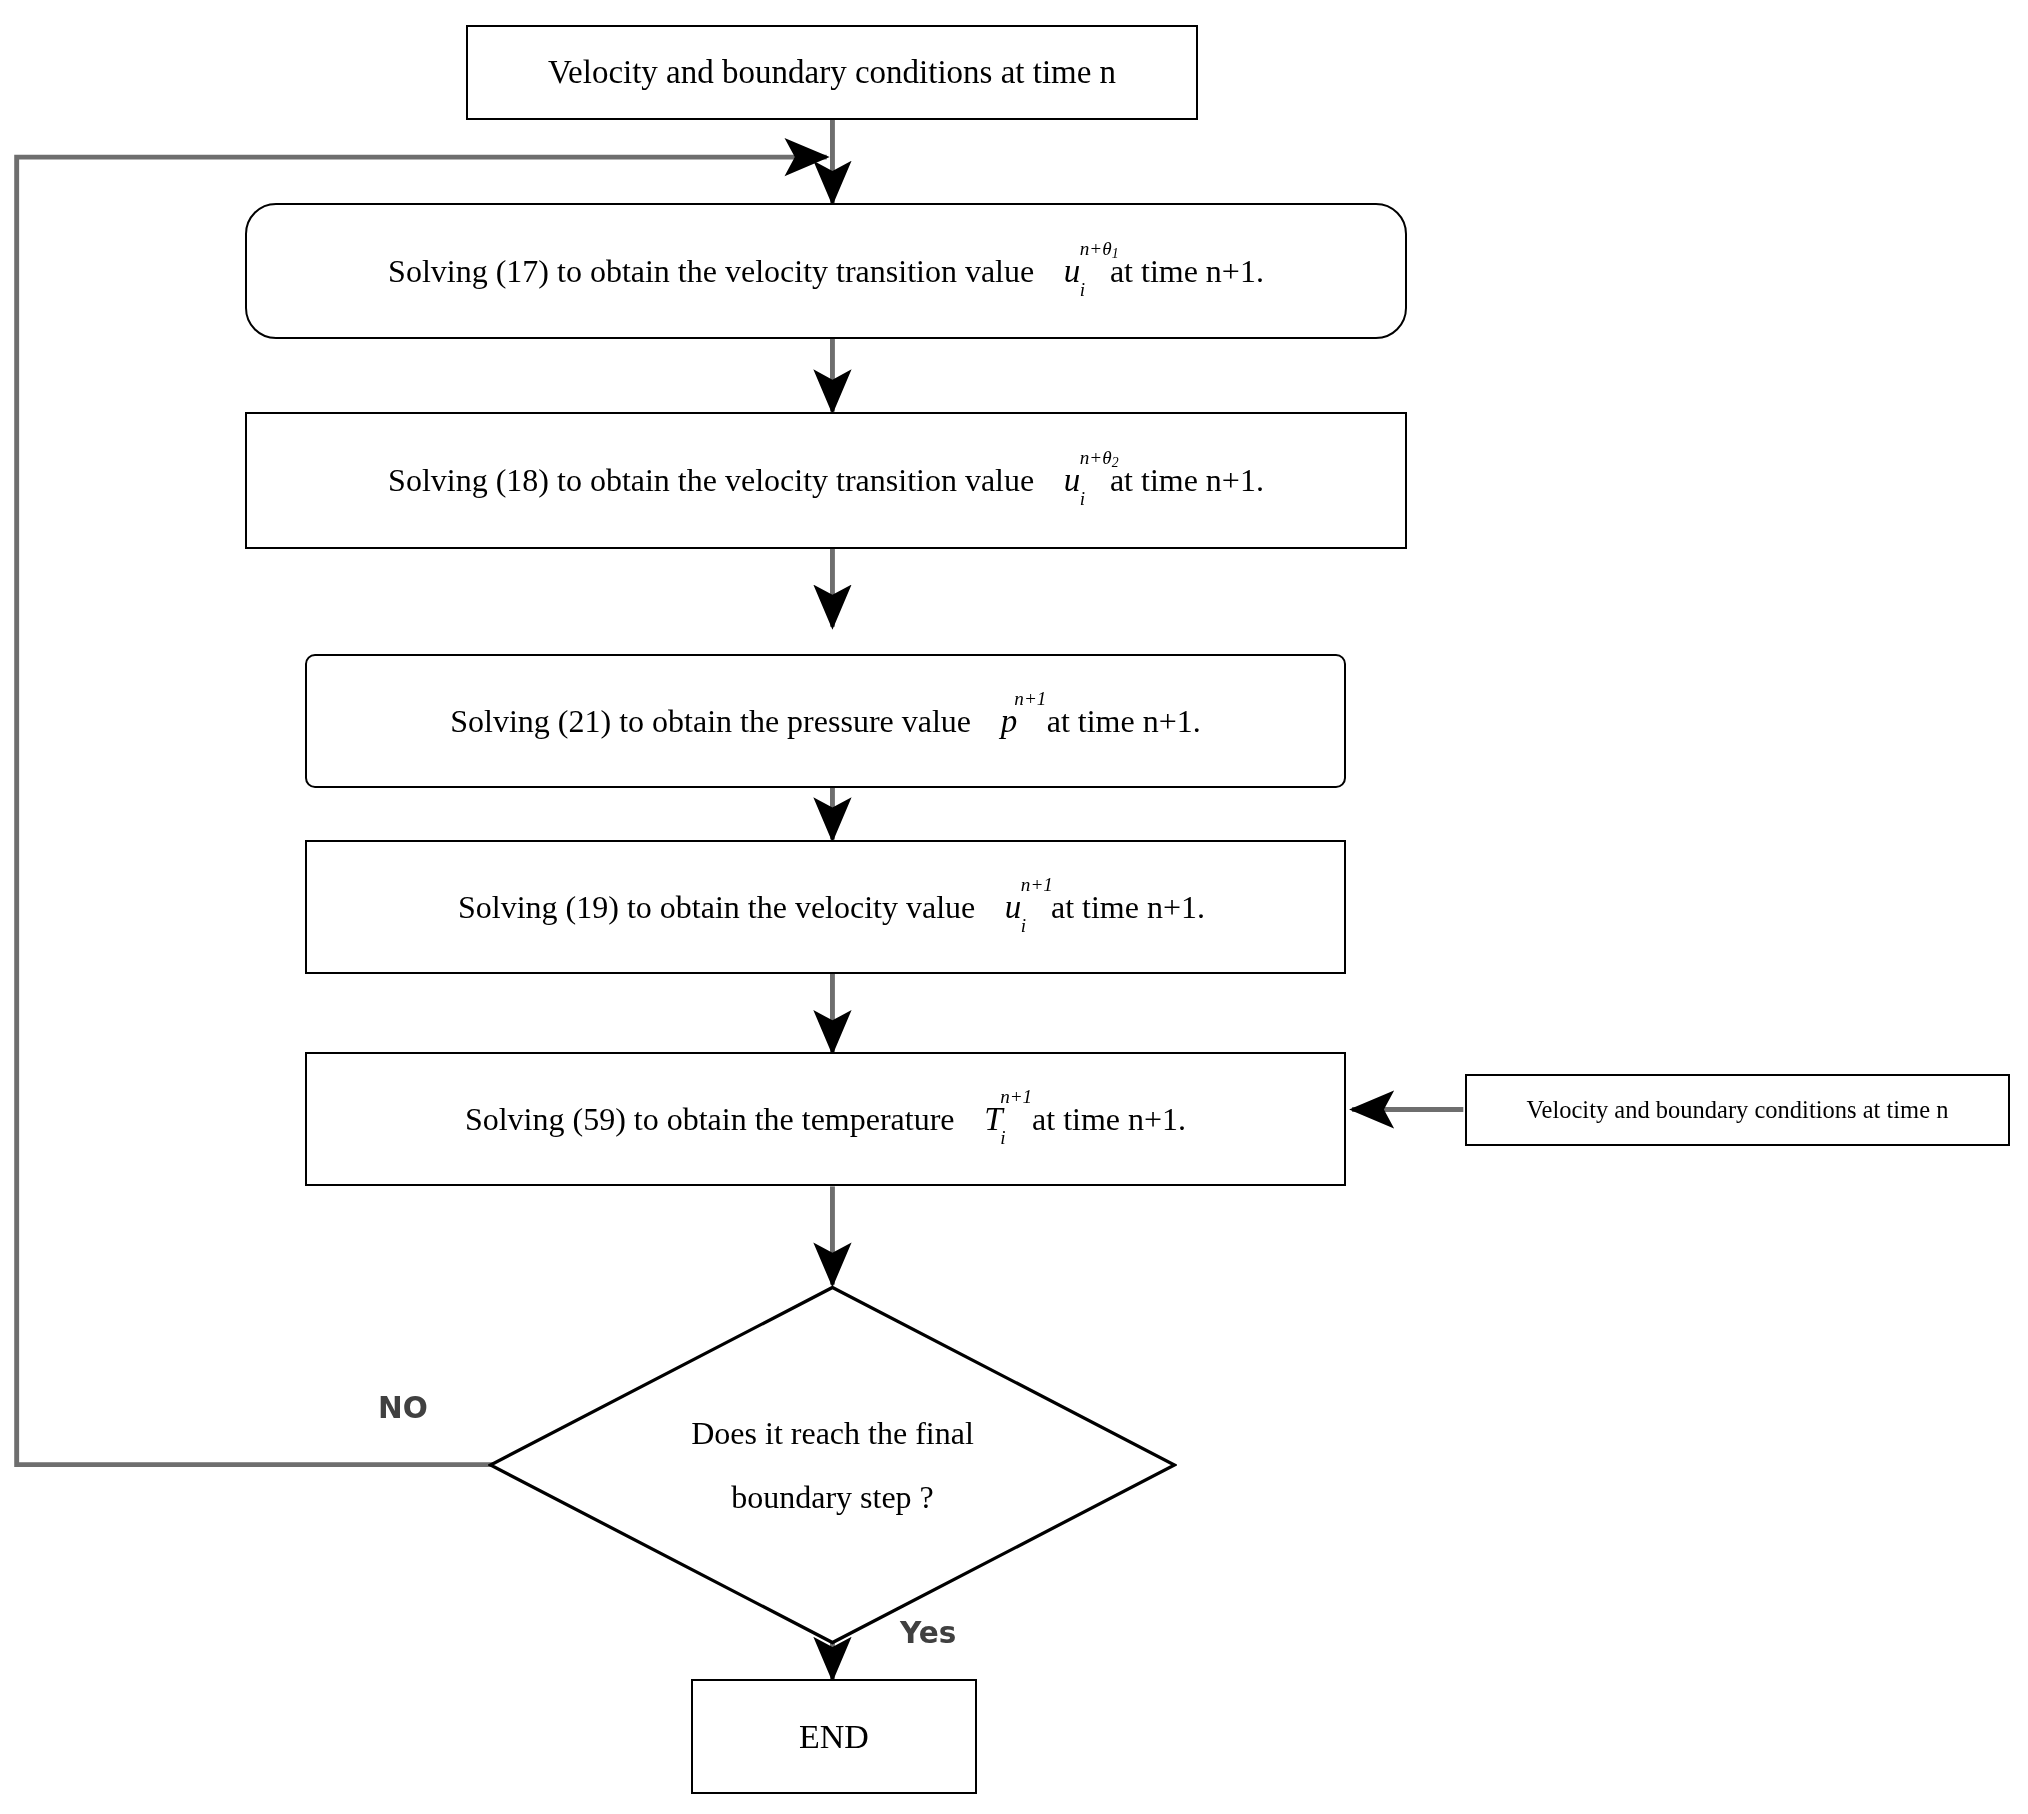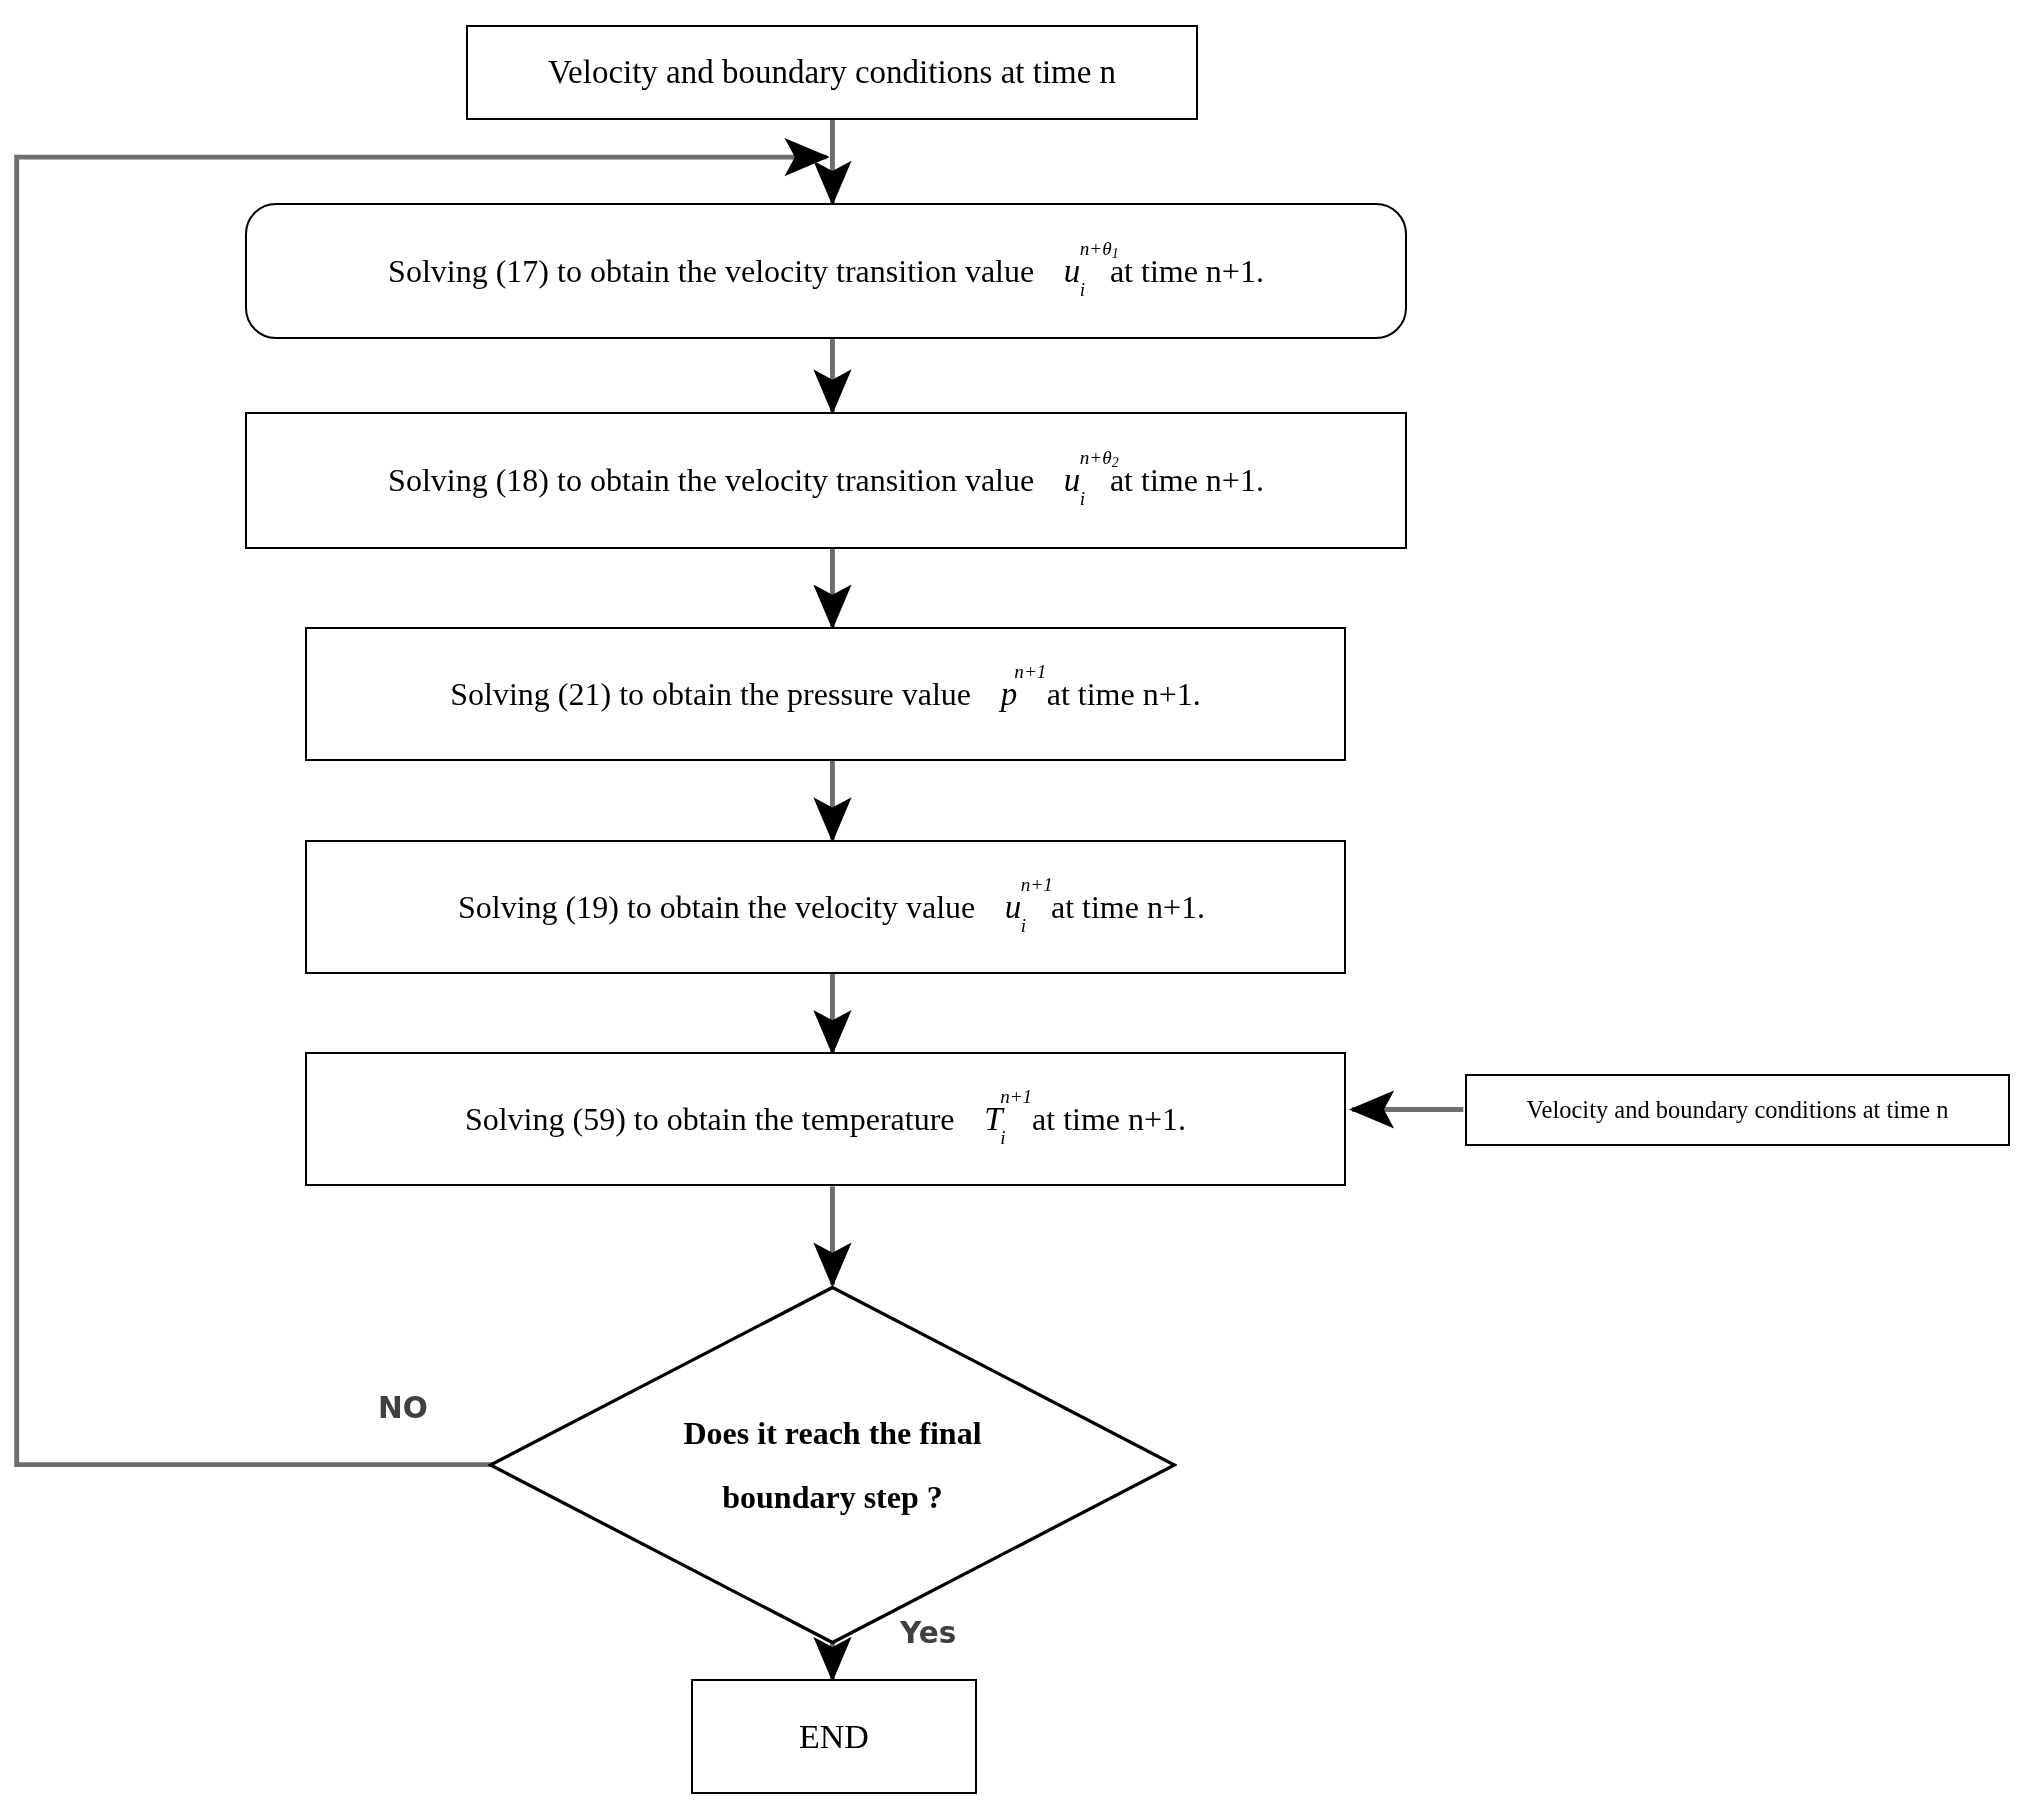--- a/index.html
+++ b/index.html
@@ -91,21 +91,20 @@
     left: 0; top: 0;
     width: 100%;
     height: 100%;
     display: flex;
     flex-direction: column;
     align-items: center;
     justify-content: center;
     font-size: 32px;
     line-height: 2.0;
     color: #000;
-    font-weight: bold;
   }
 
   .edge-label {
     position: absolute;
     font-family: "DejaVu Sans", "Liberation Sans", sans-serif;
     font-size: 29.5px;
     color: #404040;
     z-index: 6;
     white-space: nowrap;
     font-weight: bold;
@@ -172,21 +171,21 @@
       <span>Solving (17) to obtain the velocity transition value</span><span class="sp-m"></span><span class="mathvar">u<sub>i</sub><sup>n+θ<span class="thsub">1</span></sup></span><span class="sp-m"></span><span>at time n+1.</span>
     </span>
   </div>
 
   <div class="node" style="left:245px; top:412px; width:1162px; height:137px;">
     <span class="label sz-md">
       <span>Solving (18) to obtain the velocity transition value</span><span class="sp-m"></span><span class="mathvar">u<sub>i</sub><sup>n+θ<span class="thsub">2</span></sup></span><span class="sp-m"></span><span>at time n+1.</span>
     </span>
   </div>
 
-  <div class="node" style="left:305px; top:627px; width:1041px; height:134px;">
+  <div class="node" style="left:305px; top:654px; width:1041px; height:134px;border-radius:10px;">
     <span class="label sz-md">
       <span>Solving (21) to obtain the pressure value</span><span class="sp-m"></span><span class="mathvar nosub">p<sup>n+1</sup></span><span class="sp-m"></span><span>at time n+1.</span>
     </span>
   </div>
 
   <div class="node" style="left:305px; top:840px; width:1041px; height:134px;padding-left:12px;">
     <span class="label sz-md">
       <span>Solving (19) to obtain the velocity value</span><span class="sp-m"></span><span class="mathvar">u<sub>i</sub><sup>n+1</sup></span><span class="sp-m"></span><span>at time n+1.</span>
     </span>
   </div>

